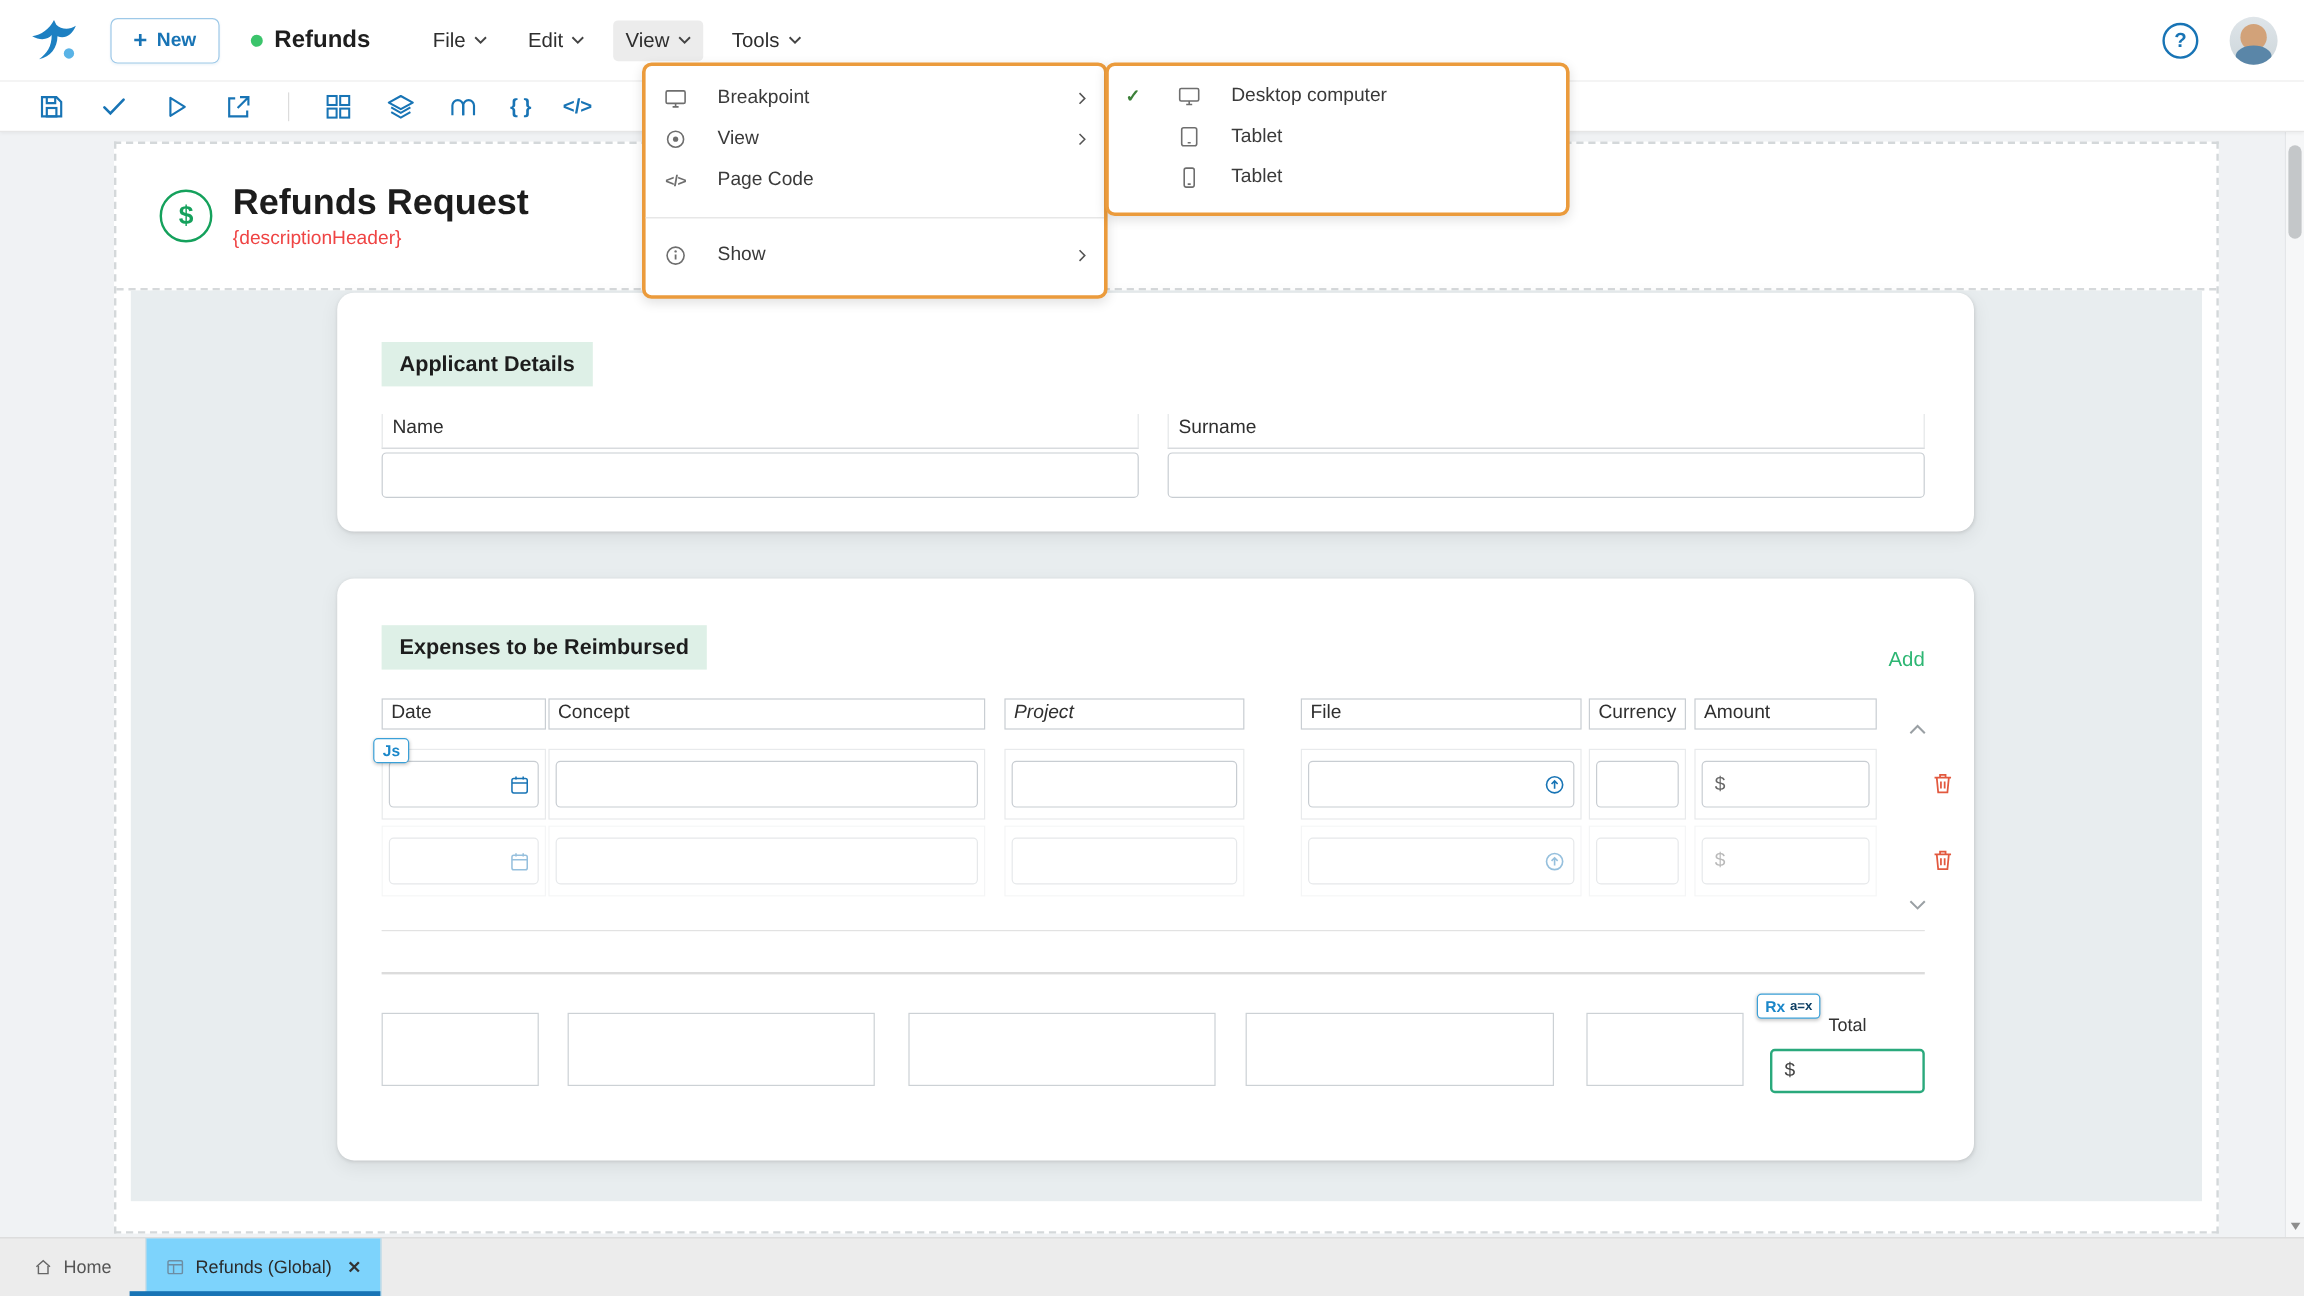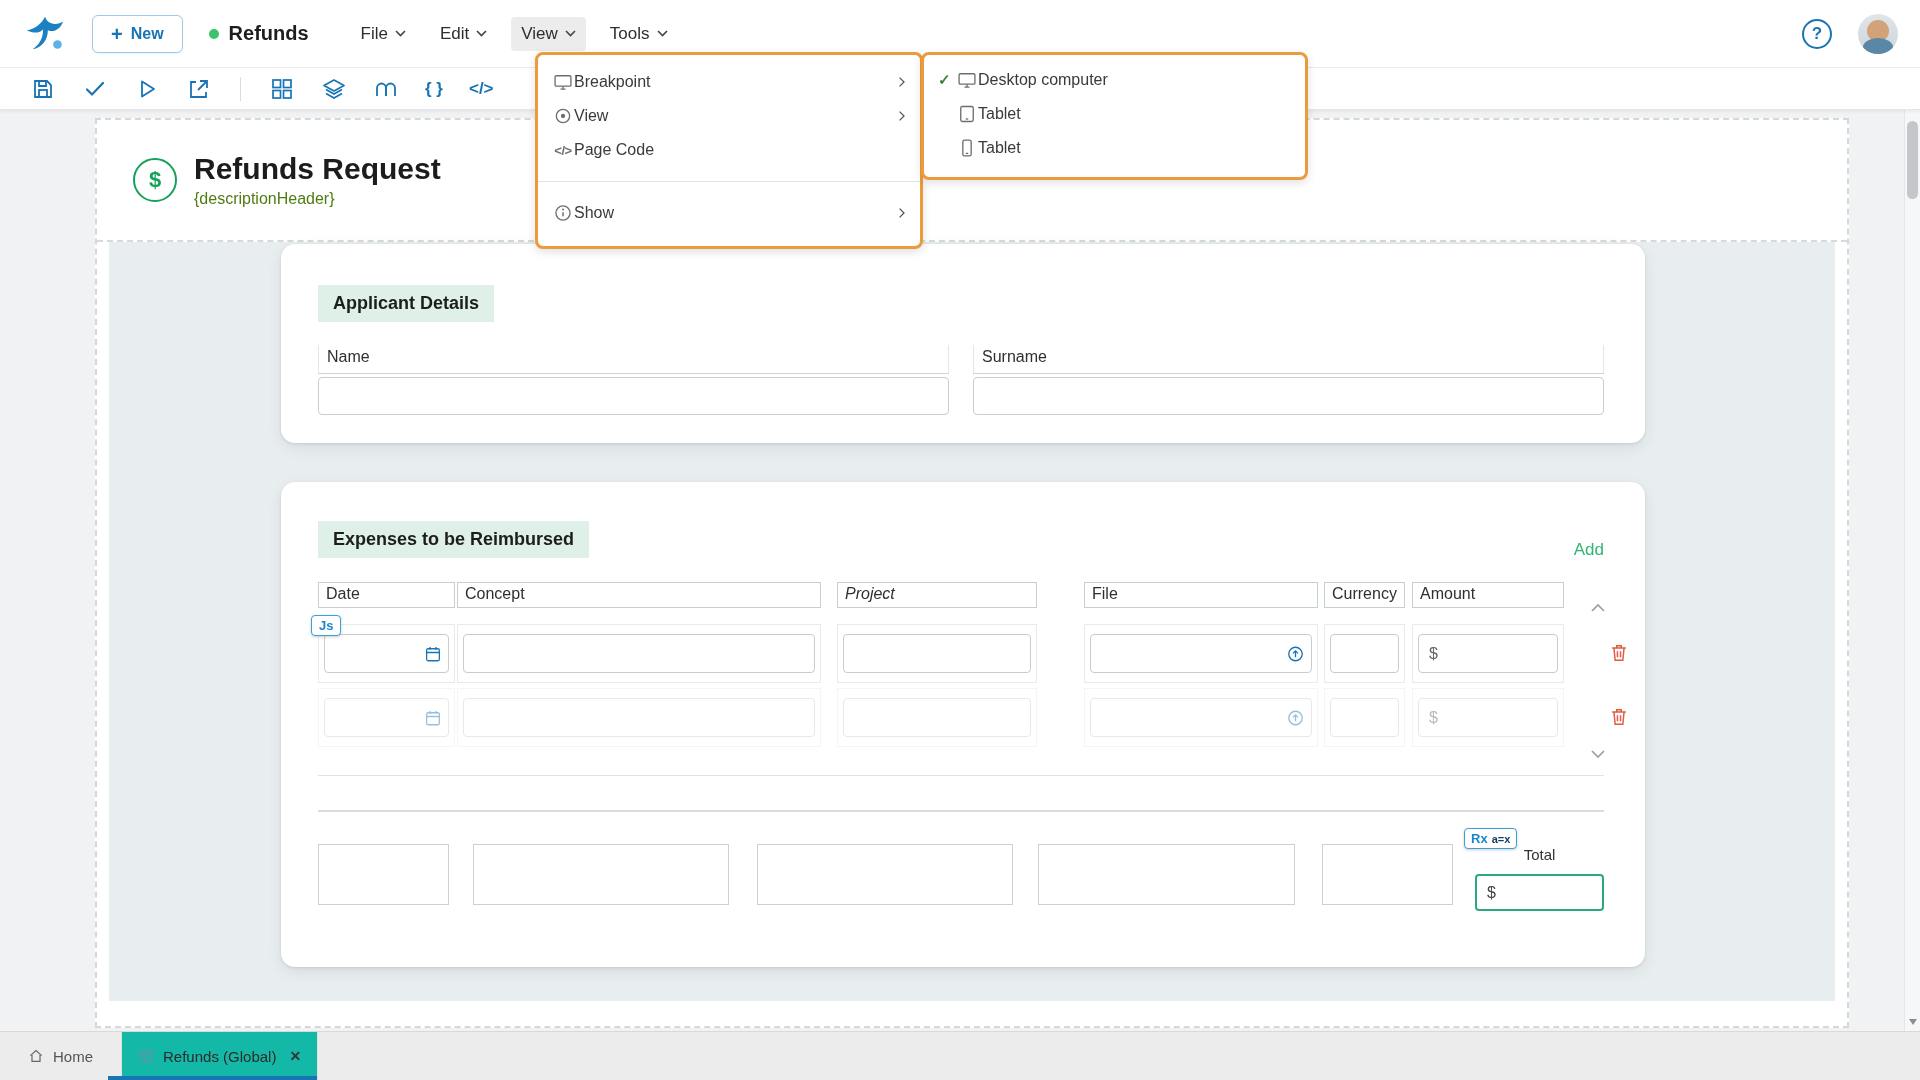--- a/index.html
+++ b/index.html
@@ -60,21 +60,21 @@
 
   .canvas { position:absolute; left:83px; top:0; right:16px; bottom:0; background:#f0f2f4; overflow:hidden; }
   .page-white { position:absolute; left:12px; top:8px; width:1754px; height:910px;
                 background:#fff; border:2px dashed #d4d8da; }
   .page-header { height:122px; display:flex; align-items:center; padding-left:36px; gap:17px;
                  border-bottom:2px dashed #d6d9db; }
   .dollar-badge { width:44px; height:44px; border:2.5px solid #15a15c; border-radius:50%;
                   color:#15a15c; font-size:22px; font-weight:700; display:flex;
                   align-items:center; justify-content:center; flex:0 0 auto; }
   .page-title { font-size:30px; font-weight:700; color:#1c1c1c; }
-  .page-subtitle { font-size:16px; color:#4d7c0f; margin-top:4px; }
+  .page-subtitle { font-size:16px; color:#ef4444; margin-top:4px; }
   .gray-panel { position:absolute; left:12px; top:122px; width:1726px; height:759px;
                 background:#e8edef; }
 
   .card { position:absolute; background:#fff; border-radius:14px;
           box-shadow:0 1px 3px rgba(0,0,0,.10), 0 5px 16px rgba(0,0,0,.07); }
   .card-applicant { left:172px; top:2px; width:1364px; height:199px; }
   .card-expenses  { left:172px; top:240px; width:1364px; height:485px; }
   .chip { position:absolute; left:37px; background:var(--mint); color:#1d1d1d;
           font-size:18px; font-weight:700; padding:8px 15px; }
   .card-applicant .chip { top:41px; }
@@ -139,21 +139,21 @@
   .rx-formula { font-size:11px; color:#0d3e63; font-weight:700; }
   .total-input { position:absolute; left:1194px; top:392px; width:129px; height:37px;
                  border:2px solid #2aa97c; border-radius:4px; background:#fff; display:flex;
                  align-items:center; padding:0 10px; font-size:16px; color:#444; cursor:text; }
 
   
   .menu { position:absolute; background:#fff; border:3px solid var(--menu-highlight);
           border-radius:8px; z-index:100; box-shadow:0 3px 10px rgba(0,0,0,.12); }
   .view-menu { left:535px; top:52px; width:388px; min-height:192px; padding:10px 0 16px; }
   .bp-menu { left:921px; top:52px; width:387px; min-height:128px; padding:8px 0; }
-  .menu-item { height:34px; display:flex; align-items:center; gap:0; padding:0 14px;
+  .menu-item { height:34px; display:flex; align-items:center; gap:24px; padding:0 14px;
                font-size:16px; color:#3a3a3a; cursor:pointer;justify-content:flex-end; }
   .mi-icon { width:22px; display:flex; justify-content:center; color:#6e6e6e; flex:0 0 auto; }
   .mi-label { flex:1; }
   .mi-chev { color:#555; display:flex; }
   .menu-sep { border-top:1px solid #e2e2e2; margin:14px 0; }
   .code-glyph { font-size:13px; font-weight:700; color:#6e6e6e; letter-spacing:-.5px; }
   .check-slot { width:18px; flex:0 0 auto; color:#3c8039; font-weight:700; font-size:15px; }
 
   
   .scrollbar { position:absolute; right:0; top:69px; bottom:49px; width:16px; background:#f6f7f8;
@@ -169,21 +169,21 @@
   .sb-thumb { position:absolute; left:2px; width:11px; top:52px; height:78px;
               background:#c4c7c9; border-radius:6px; }
 
   
   .tabbar { position:absolute; left:0; right:0; bottom:0; height:49px; background:#ececec;
             border-top:1px solid #d9d9d9; display:flex; align-items:stretch;
             padding-left:12px; z-index:40; }
   .tab { display:flex; align-items:center; gap:9px; padding:0 16px; font-size:15px;
          color:#555; cursor:pointer; }
   .tab svg { display:block; }
-  .active-tab { background:#14b8a6; color:#2b2b2b; position:relative; margin-left:12px;
+  .active-tab { background:#7dd3fc; color:#2b2b2b; position:relative; margin-left:12px;
                 border-left:1px solid #e0e0e0; border-right:1px solid #e0e0e0; }
   .tab-underline { position:absolute; left:-14px; right:0; bottom:0; height:4px;
                    background:var(--accent); }
   .tab-close { font-size:14px; color:#333; font-weight:700; margin-left:4px; cursor:pointer; }
 </style>
 </head>
 <body>
 
 <div class="stage" style="--accent: #1874b5; --menu-highlight: #eb9b3c; --green: #2db673; --mint: #def0e7; --danger: #e2593f; --badge-blue: #3aa0d8;">
 

